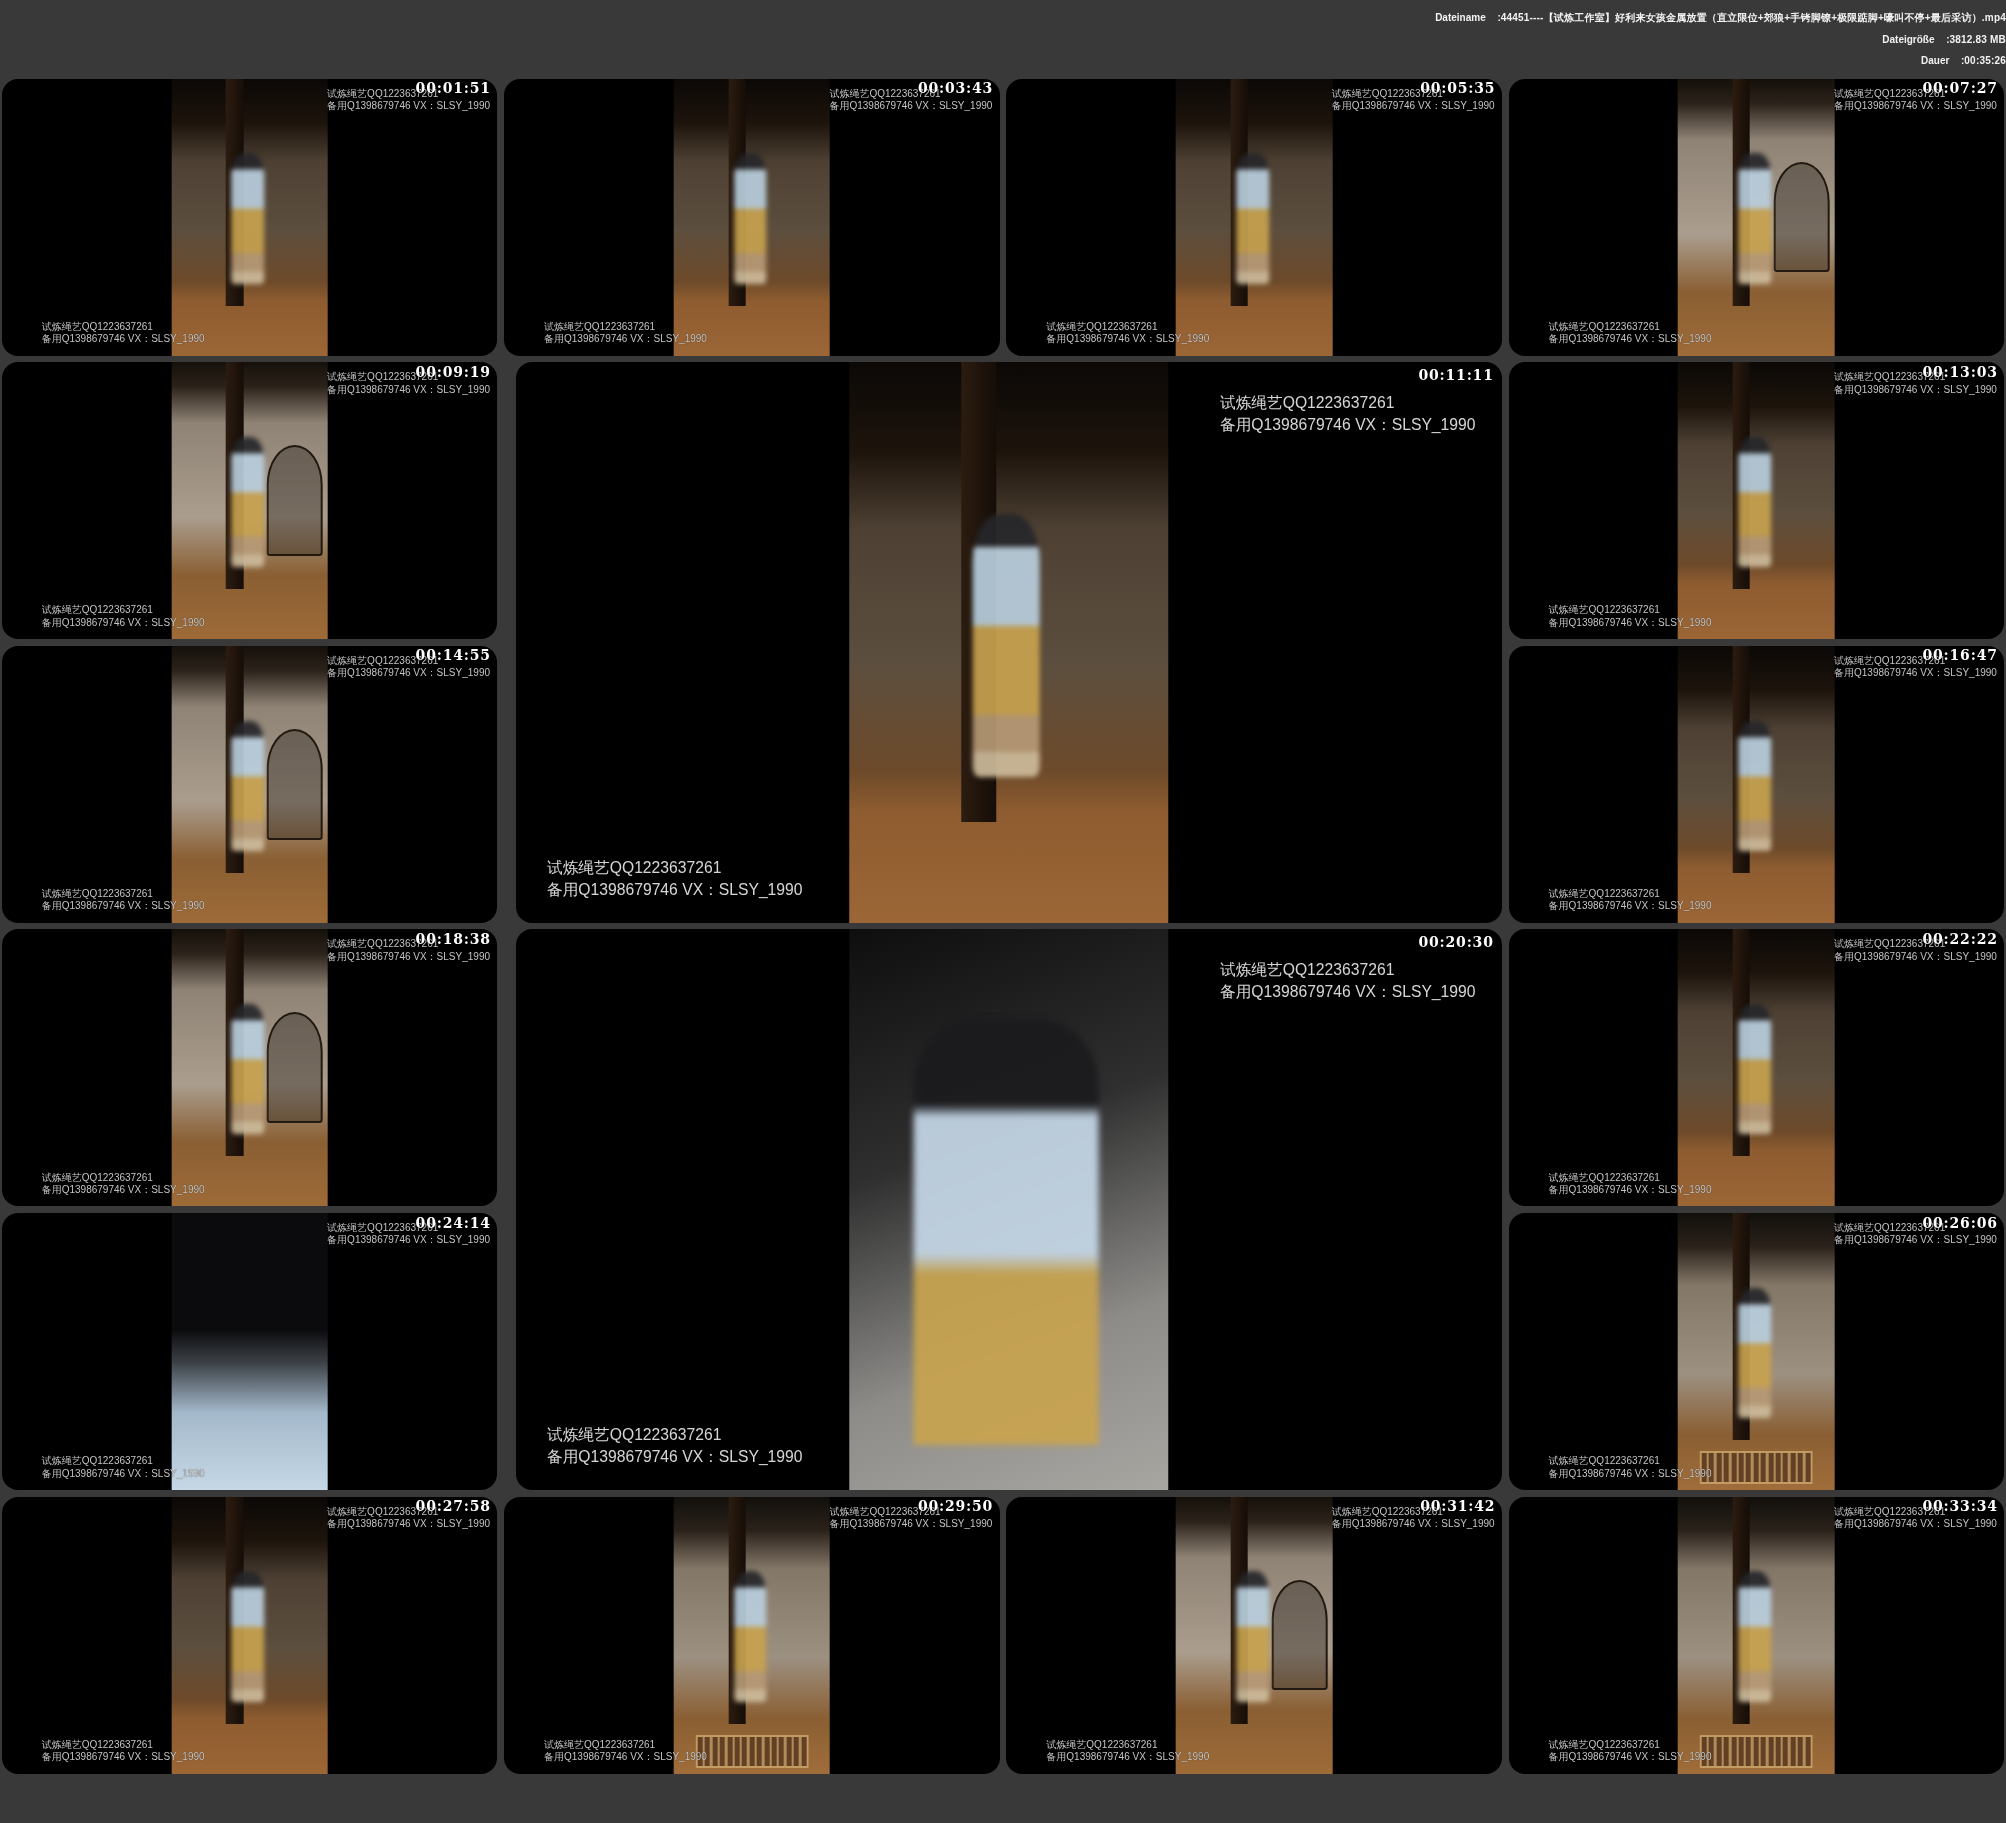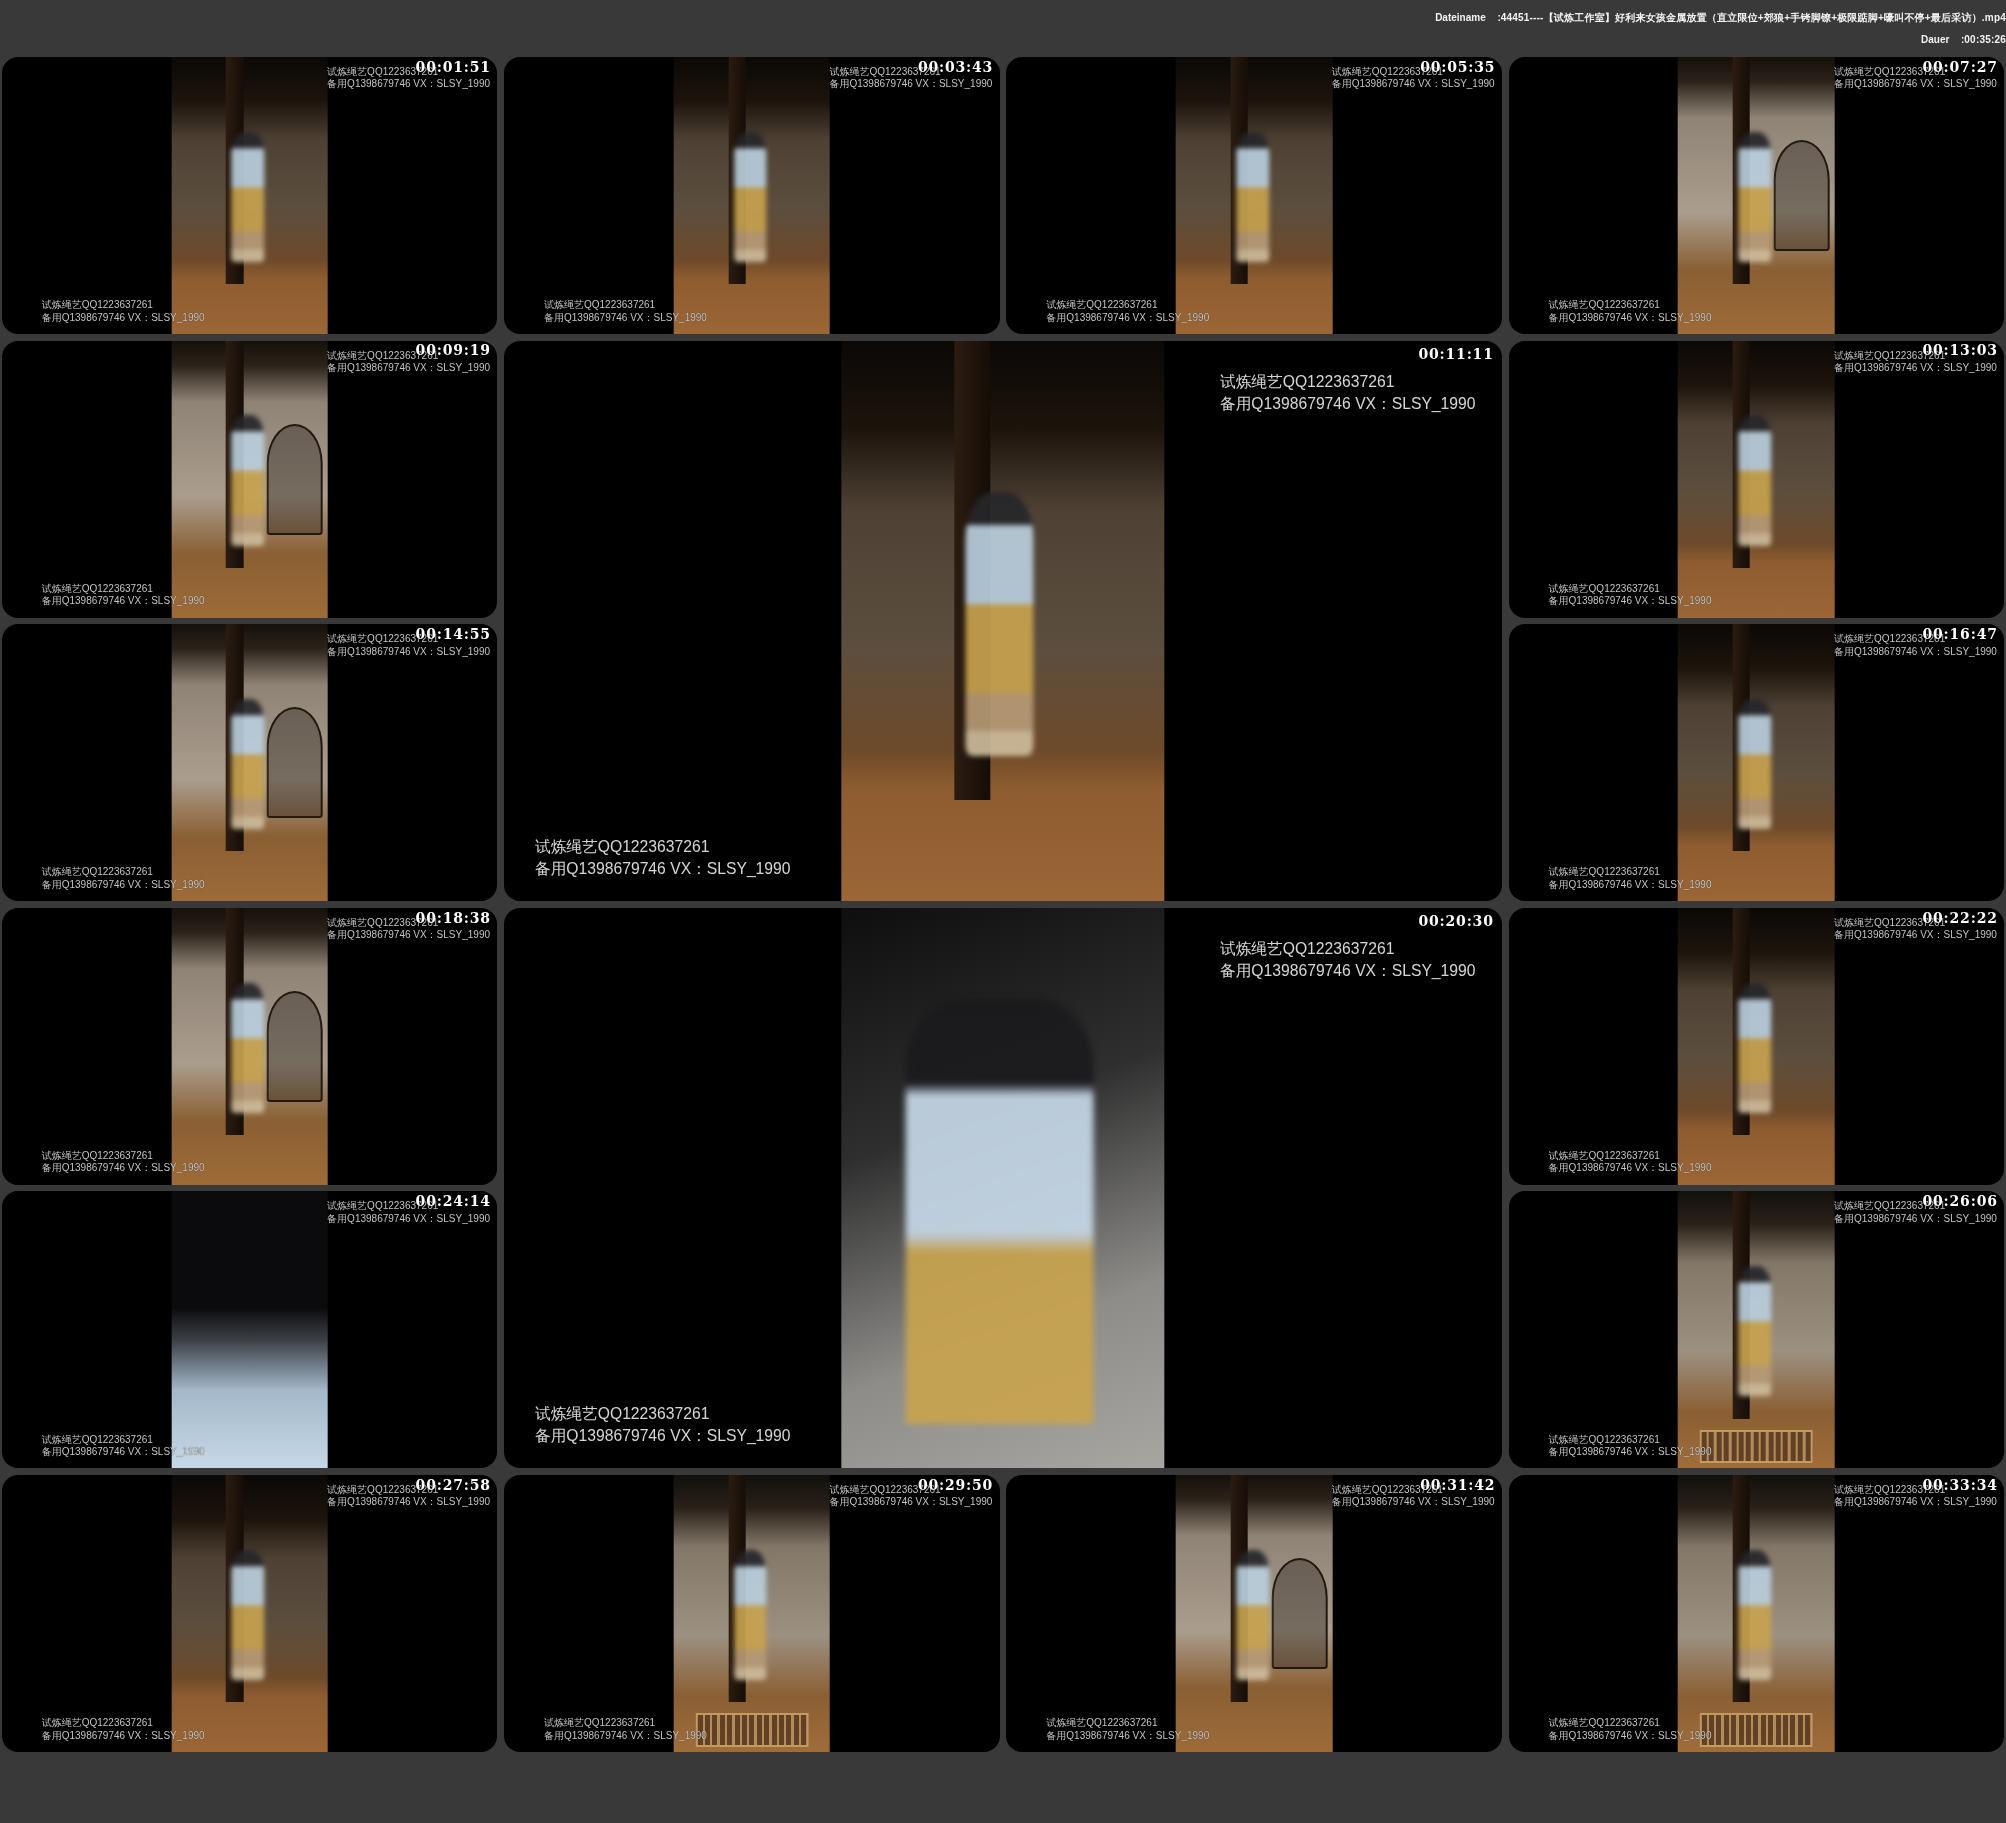--- a/index.html
+++ b/index.html
@@ -28,21 +28,21 @@
     grid-auto-rows:277px;
     gap:6.6px;
     padding:1.7px;
   }
   .thumb{
     position:relative;
     background:#000;
     overflow:hidden;
     border-radius:16px;
   }
-  .thumb.large{grid-column:span 2;grid-row:span 2;}
+  .thumb.large{grid-column:span 2;grid-row:span 2;margin-left:12px;}
   
   .strip{
     position:absolute;top:0;bottom:0;left:50%;
     width:31.6%;transform:translateX(-50%);
   }
   .thumb.large .strip{width:32.4%;}
   .strip .post{
     position:absolute;left:35%;top:0;height:82%;width:11%;
     background:linear-gradient(90deg,#2c1c10,#150d07);
   }
@@ -110,20 +110,23 @@
   .thumb.large .wm-bl{left:31px;bottom:21.5px;}
 </style>
 </head>
 <body>
 
 <div class="meta">
   <div class="meta-row">
     <span class="meta-label">Dateiname</span><span class="meta-sep">:</span><span class="meta-value">44451----【试炼工作室】好利来女孩金属放置（直立限位+郊狼+手铐脚镣+极限踮脚+嚎叫不停+最后采访）.mp4</span>
   </div>
   <div class="meta-row">
+    <span class="meta-label">Dateigröße</span><span class="meta-sep">:</span><span class="meta-value">3812.83 MB</span>
+  </div>
+  <div class="meta-row">
     <span class="meta-label">Dauer</span><span class="meta-sep">:</span><span class="meta-value">00:35:26</span>
   </div>
 </div>
 
 <div class="grid">
 
   <div class="thumb sc-dim">
     <div class="strip">
         <i class="post"></i>
         <i class="fig"></i>

